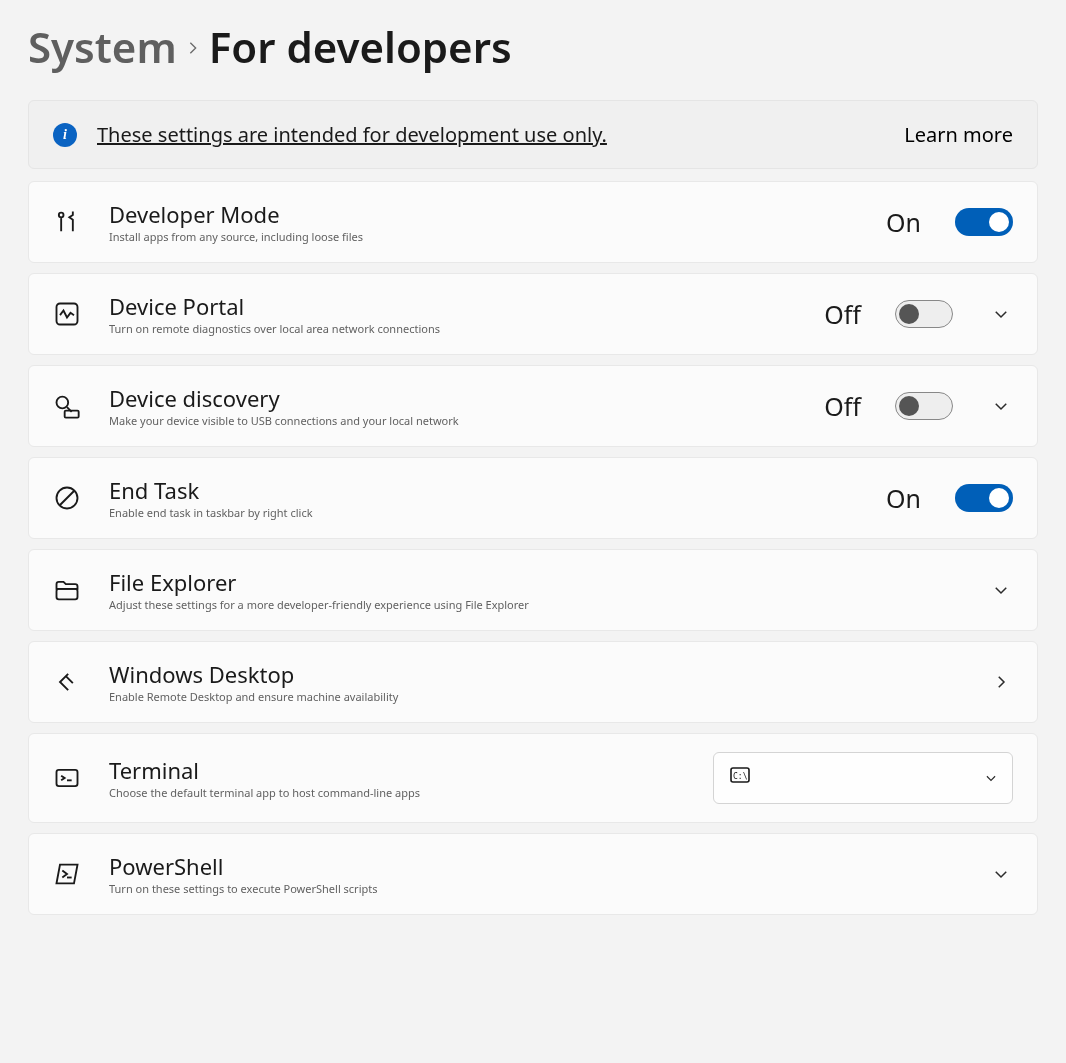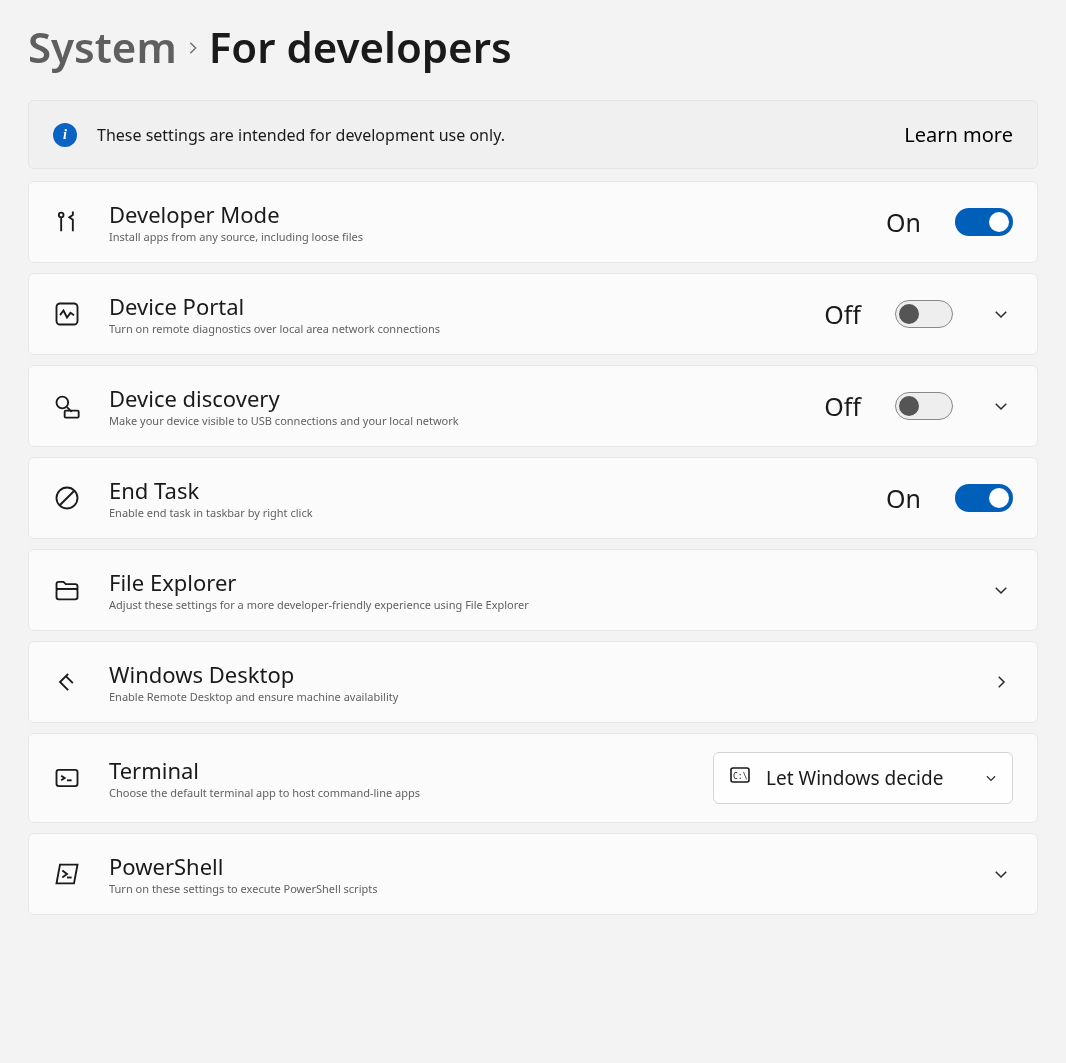--- a/index.html
+++ b/index.html
@@ -48,22 +48,23 @@
     background: #0a63c2;
     color: #fff;
     display: flex; align-items: center; justify-content: center;
     font-family: Georgia, serif;
     font-style: italic;
     font-size: 14px;
     font-weight: 700;
     flex: 0 0 24px;
   }
   .info-text {
-    font-size: 16px;
+    font-size: 20px;
     flex: 1;
+    text-decoration: underline;
   }
   .learn-link {
     color: #000000;
     font-size: 20px;
     text-decoration: none;
     cursor: pointer;
   }
   .card {
     background: #fbfbfb;
     border: 1px solid #e8e8e8;
@@ -279,21 +280,20 @@
     <div class="sub">Choose the default terminal app to host command-line apps</div>
   </div>
   <div class="dropdown">
     <div class="dd-left">
       <span class="dd-icon">
         <svg viewBox="0 0 24 24">
             <rect x="3" y="5" width="18" height="14" rx="2"></rect>
             <text x="5" y="16" font-size="8" font-family="monospace" fill="#1a1a1a" stroke="none">C:\</text>
           </svg>
       </span>
-      <span>Let Windows decide</span>
     </div>
     <span>
       <svg viewBox="0 0 24 24" width="14" height="14" fill="none" stroke="#2b2b2b" stroke-width="2">
           <polyline points="5 9 12 16 19 9"></polyline>
         </svg>
     </span>
   </div>
 </div>
 
 <div class="card">

